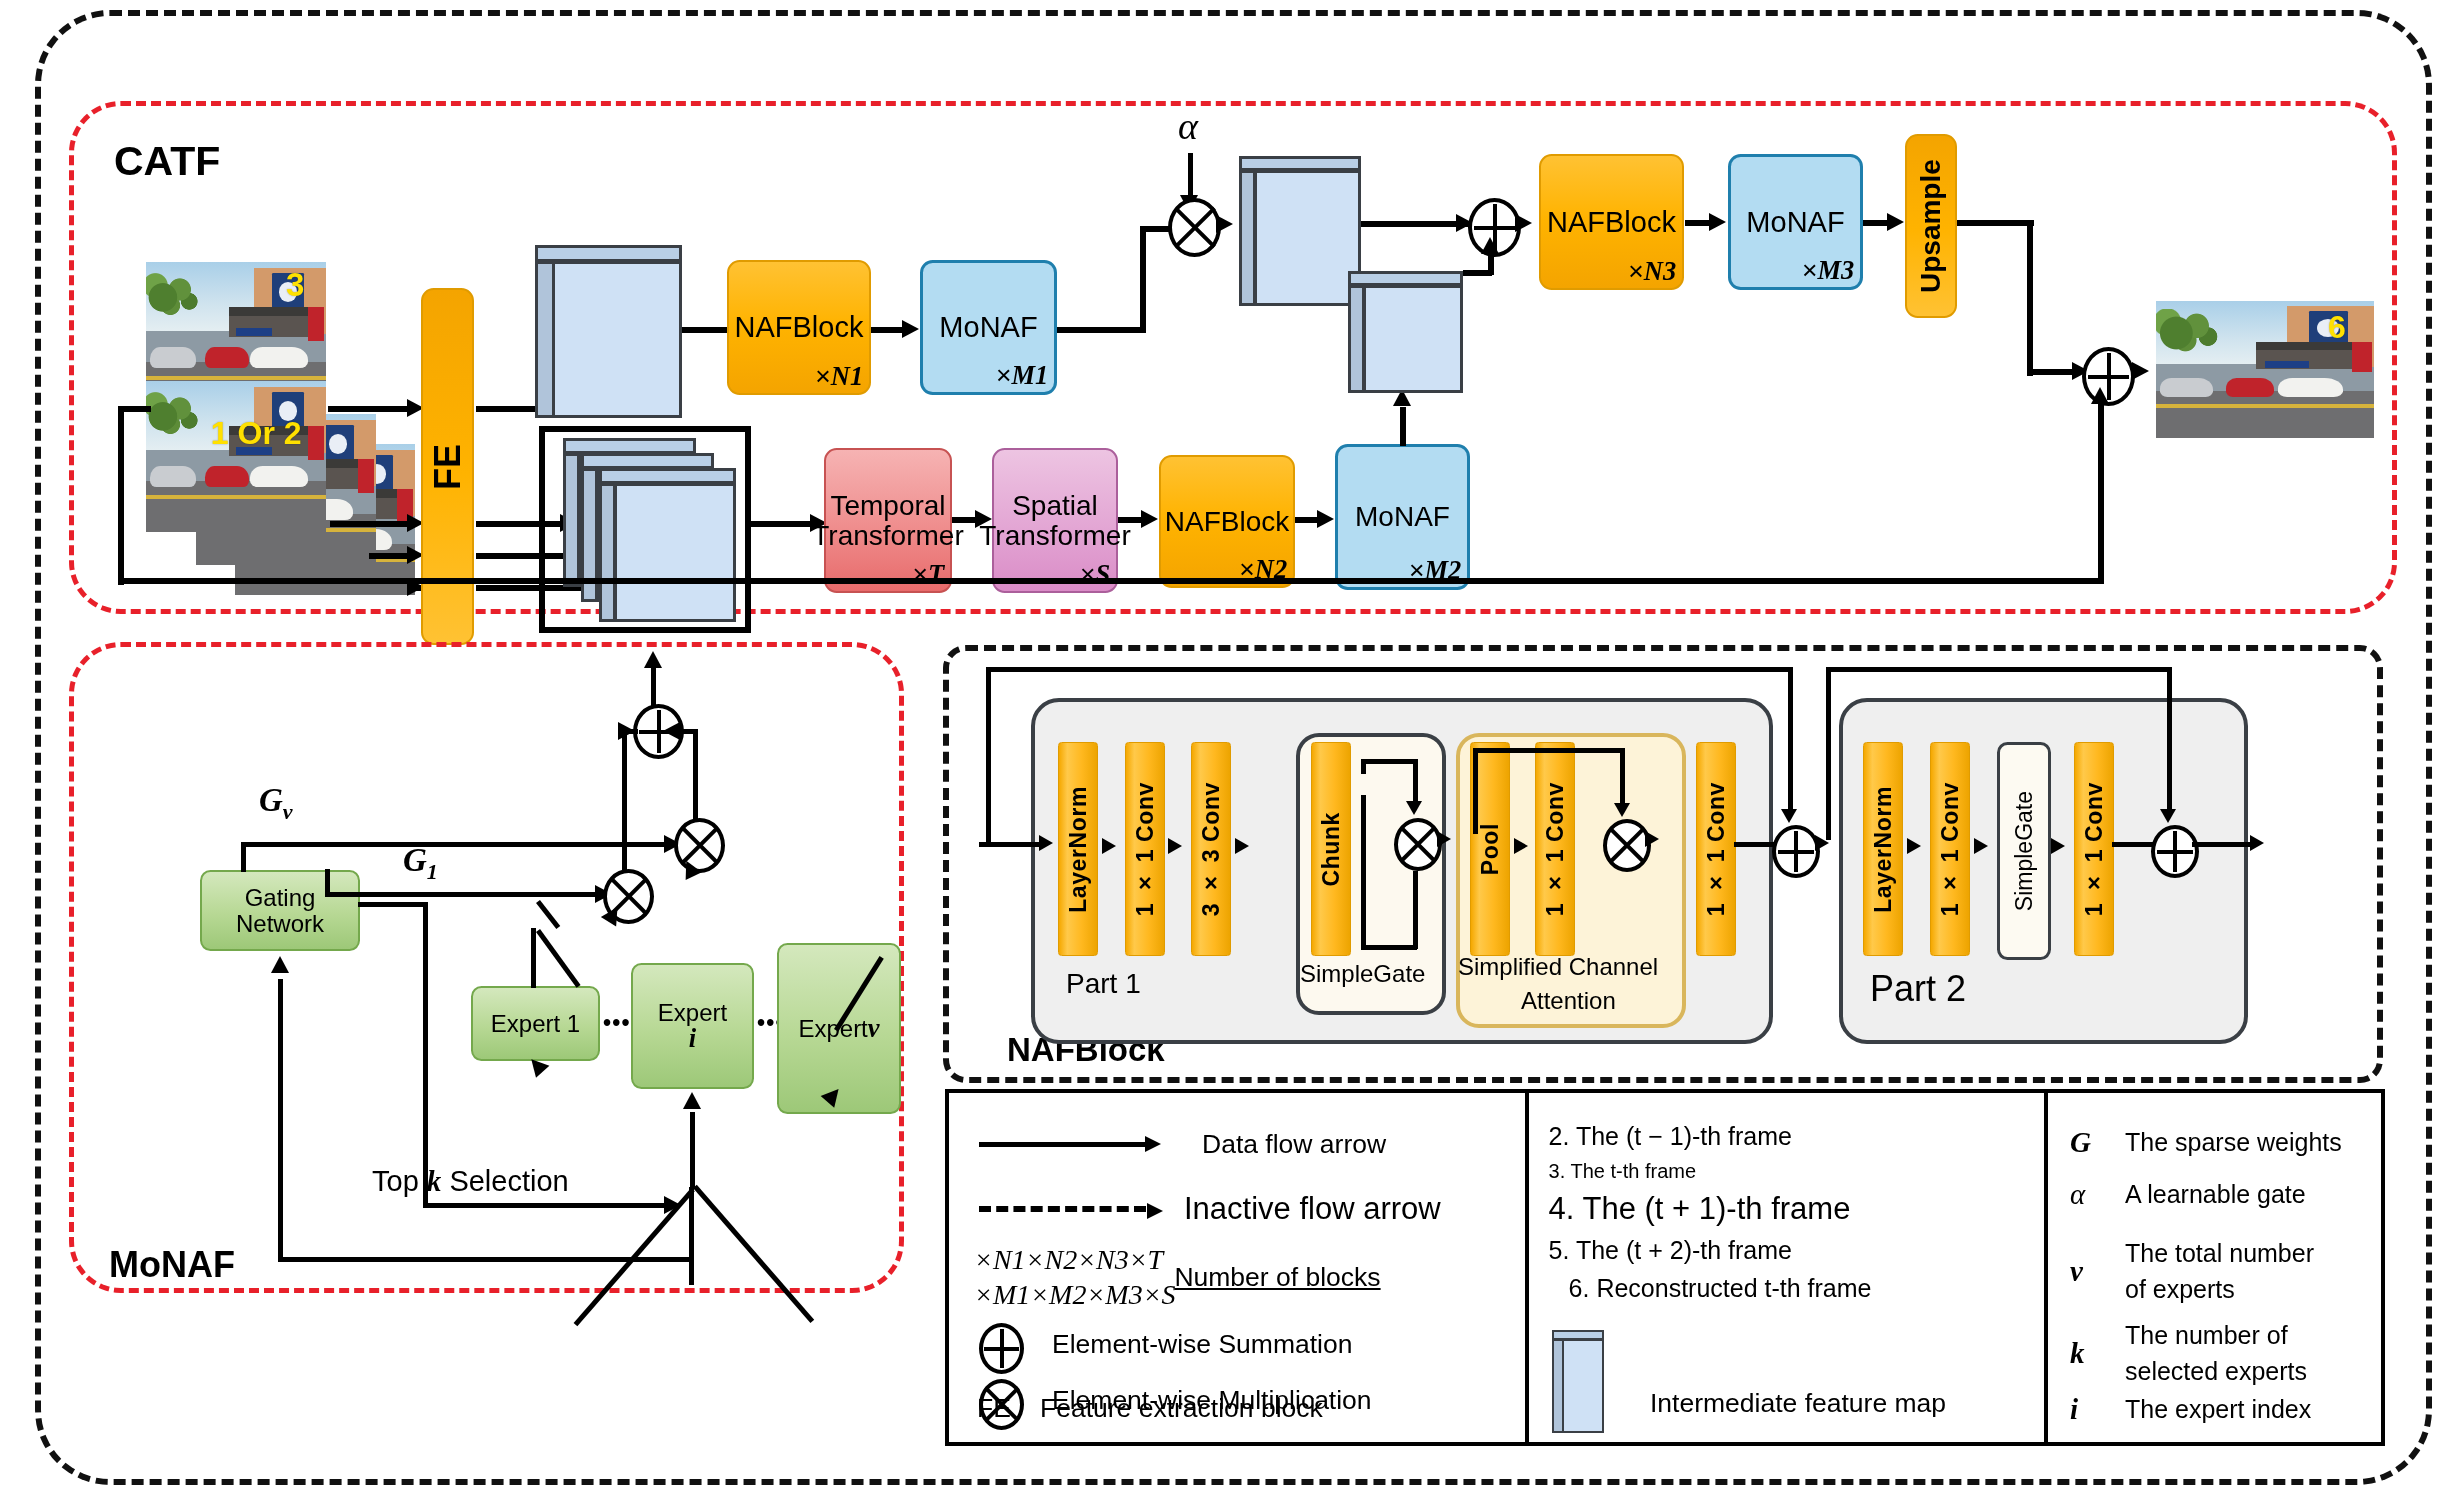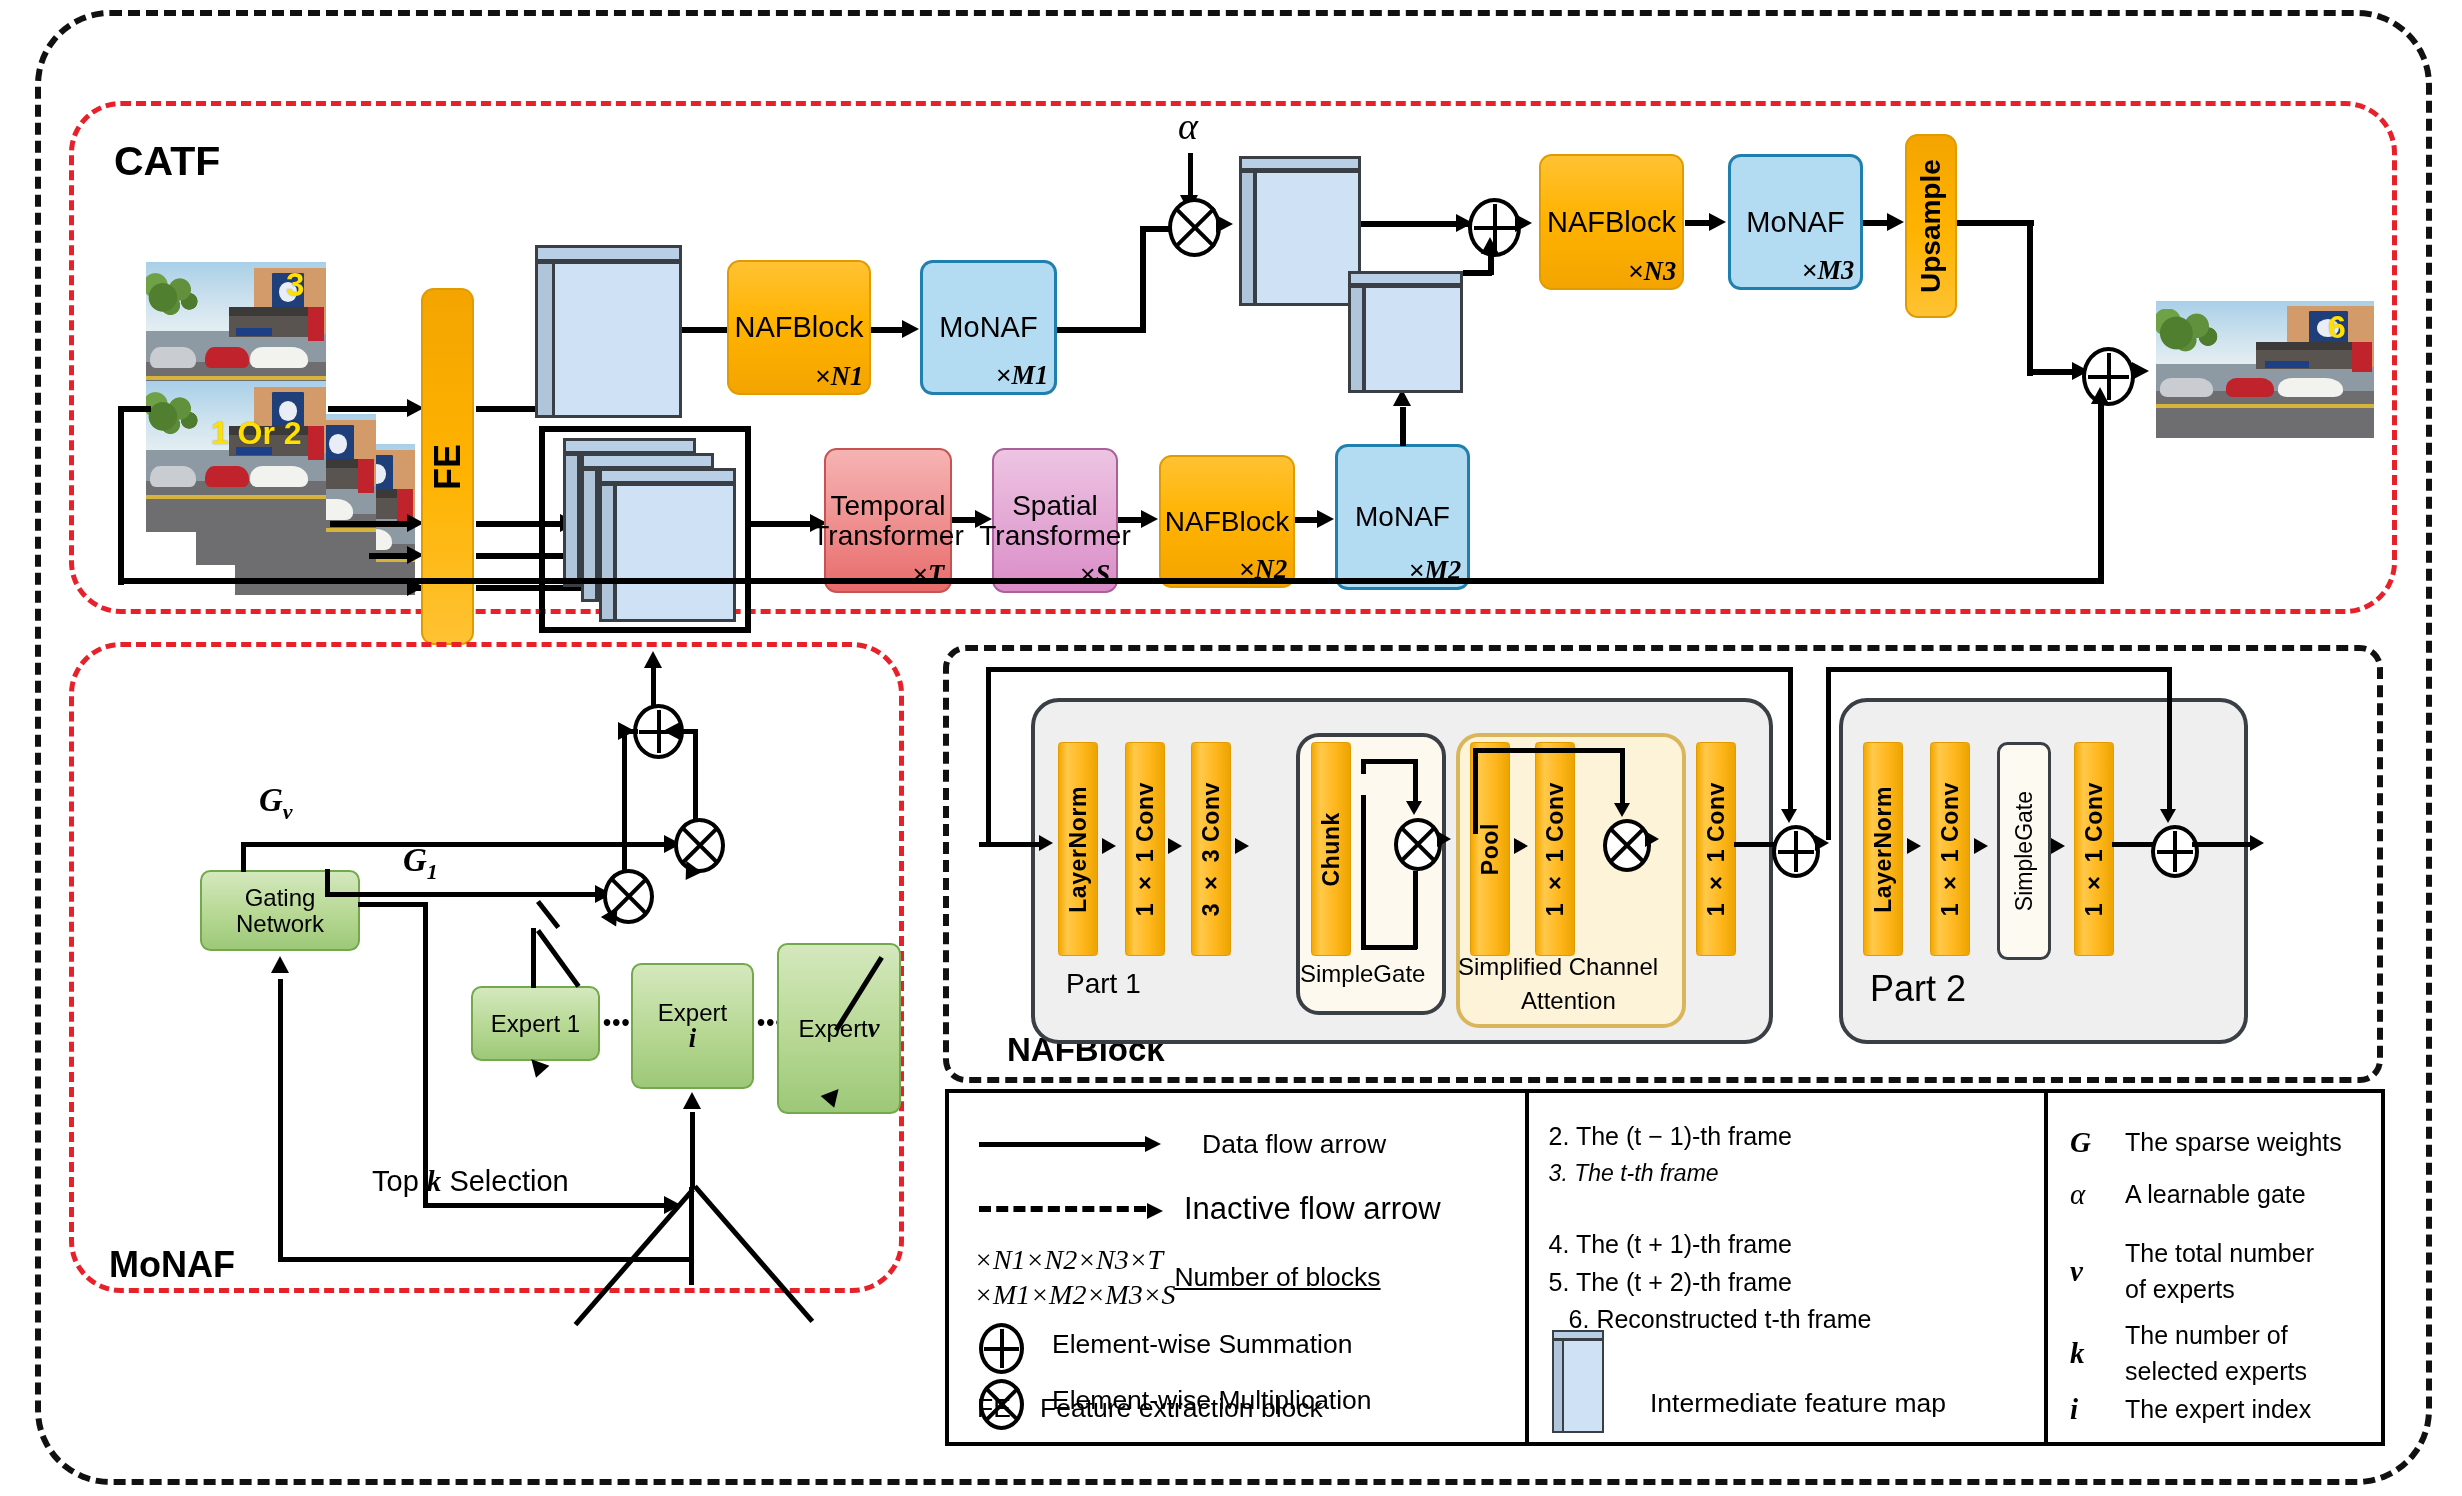--- a/index.html
+++ b/index.html
@@ -625,22 +625,22 @@
 
       <div class="lg-row" style="left:28px;top:300px;width:530px;">
         <span class="lg-text" style="font-size:26.5px;width:63px;">FE</span>
         <span class="lg-text" style="font-size:26.5px;">Feature extraction block</span>
       </div>
     </div>
 
     <div class="col c2" style="width:519px;">
       <div class="abs" style="left:19.6px;top:25px;width:495px;">
         <div class="lg-text" style="font-size:25px;line-height:1.5;">2. The (t − 1)-th frame</div>
-        <div class="lg-text" style="font-size:23px;line-height:1.5;font-style:italic;">3. The t-th frame</div>
-        <div class="lg-text" style="font-size:25px;line-height:1.5;margin-top:36px;">4. The (t + 1)-th frame</div>
+        <div class="lg-text" style="font-size:20px;line-height:1.5;">3. The t-th frame</div>
+        <div class="lg-text" style="font-size:31px;line-height:1.5;">4. The (t + 1)-th frame</div>
         <div class="lg-text" style="font-size:25px;line-height:1.5;">5. The (t + 2)-th frame</div>
         <div class="lg-text" style="font-size:25px;line-height:1.5;margin-left:20px;">6. Reconstructed t-th frame</div>
       </div>
       <div class="cube" style="left:23px;top:237px;width:52px;height:104px;">
         <div class="side" style="left:0;top:9.2px;width:11.5px;height:94px;border-width:2.9px;"></div>
         <div class="top" style="left:0;top:0;width:52px;height:10.4px;border-width:2.9px;"></div>
         <div class="face" style="left:9.8px;top:9.2px;width:42px;height:94px;border-width:2.9px;"></div>
       </div>
       <div class="lg-text abs" style="left:121px;top:295px;font-size:26.5px;">Intermediate feature map</div>
     </div>

